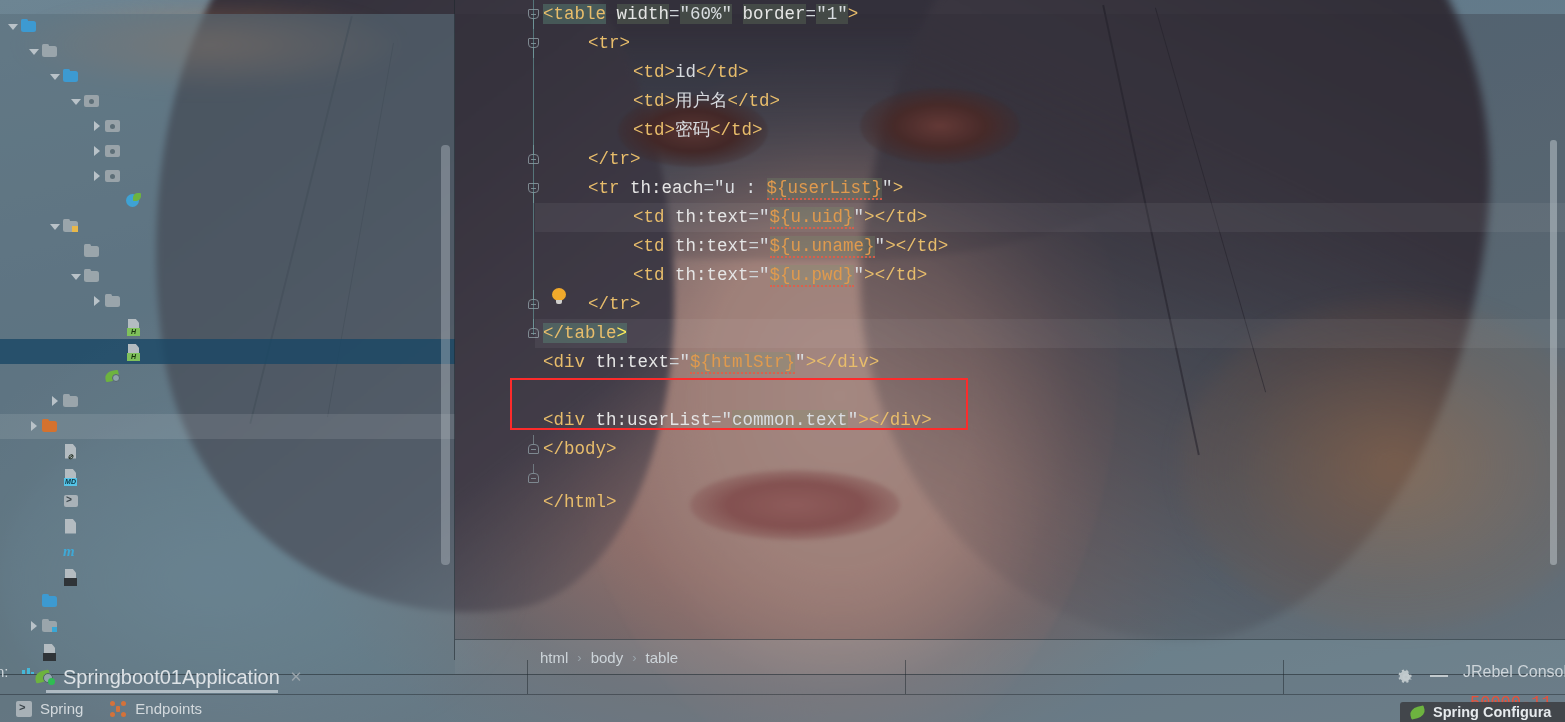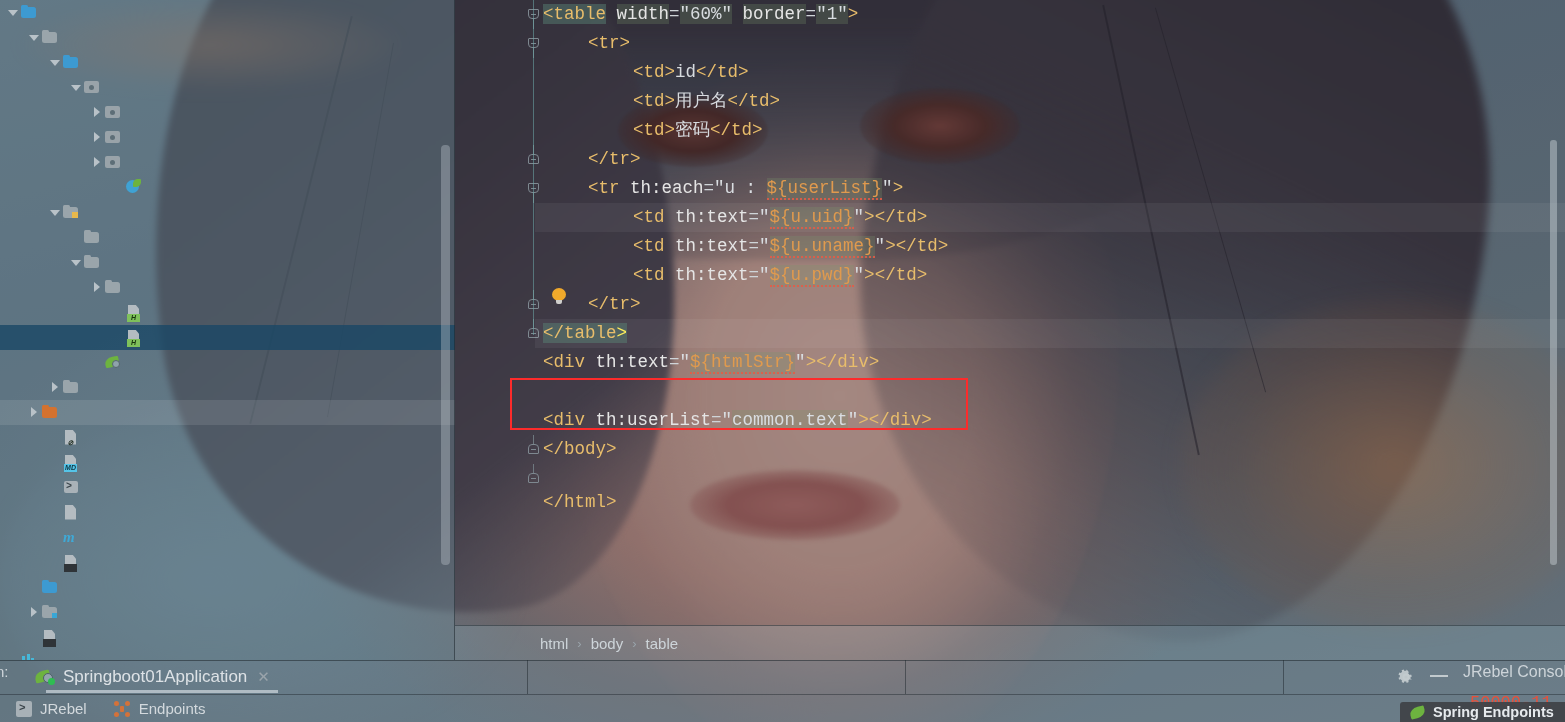--- a/index.html
+++ b/index.html
@@ -36,21 +36,21 @@
      background:radial-gradient(ellipse at 50% 50%, #b8716b 0%, #a8615c 45%, rgba(168,97,92,0.1) 80%, rgba(0,0,0,0) 100%);filter:blur(2px);}
   .glow-or{left:1180px;top:300px;width:430px;height:330px;border-radius:50%;
      background:radial-gradient(ellipse at 50% 50%, rgba(212,140,82,0.55) 0%, rgba(190,120,70,0.18) 55%, rgba(0,0,0,0) 100%);filter:blur(10px);}
   .glow-or2{left:20px;top:0px;width:380px;height:90px;border-radius:50%;
      background:radial-gradient(ellipse at 50% 50%, rgba(208,130,80,0.45) 0%, rgba(0,0,0,0) 75%);filter:blur(8px);}
   .glow-bl{left:0px;top:400px;width:520px;height:360px;border-radius:50%;
      background:radial-gradient(ellipse at 40% 50%, rgba(132,170,188,0.55) 0%, rgba(0,0,0,0) 72%);filter:blur(10px);}
   .strand{position:absolute;background:rgba(30,28,36,0.55);filter:blur(0.6px);}
 
   
-  .pane{position:absolute;z-index:5;}
+  .pane{position:absolute;z-index:5;margin-top:14px;}
 
   
   #project-pane{left:0;top:0;width:455px;height:660px;background:rgba(92,112,124,0.58);}
   #project-tree{position:absolute;left:0;top:0;width:455px;height:660px;overflow:hidden;
     font-size:14.5px;color:#d6dbdf;}
   .trow{position:relative;height:25px;line-height:25px;white-space:nowrap;display:flex;align-items:center;}
   .trow.sel{background:rgba(24,70,101,0.78);}
   .trow.hov{background:rgba(255,255,255,0.10);}
   .tw{display:inline-block;width:14px;height:25px;flex:0 0 14px;position:relative;}
   .tw.down::before{content:"";position:absolute;left:2px;top:10px;border-left:5px solid transparent;border-right:5px solid transparent;border-top:6px solid #b9c2c8;}
@@ -144,21 +144,21 @@
 
   
   #toolwin{left:0;top:660px;width:1565px;height:62px;background:rgba(92,110,122,0.55);
      border-top:1px solid rgba(30,38,44,0.55);}
   #run-label{position:absolute;left:-4px;top:663px;font-size:15px;color:#cdd4d9;z-index:8;}
   #run-tab{position:absolute;left:28px;top:660px;width:500px;height:34px;z-index:8;display:flex;align-items:center;}
   #run-tab .tabicon{position:relative;width:20px;height:20px;margin-left:7px;margin-right:8px;}
   #run-tab .tabicon .leaf{position:absolute;left:0;top:4px;width:15px;height:11px;border-radius:60% 10% 60% 10%;background:#6db33f;transform:rotate(-12deg);}
   #run-tab .tabicon .ring{position:absolute;left:8px;top:6px;width:10px;height:10px;border-radius:50%;background:#93a5ad;border:1px solid #4e5f68;box-sizing:border-box;}
   #run-tab .tabicon .dot{position:absolute;left:13px;top:11px;width:7px;height:7px;border-radius:50%;background:#2fbd52;}
-  #run-tab .tabtext{font-size:17px;color:#dde2e6;}
+  #run-tab .tabtext{font-size:20px;color:#dde2e6;}
   #run-tab .tabclose{margin-left:10px;font-size:15px;color:#9aa4ab;}
   #run-tab-underline{position:absolute;left:46px;top:690px;width:232px;height:3px;background:rgba(200,210,216,0.75);z-index:9;}
 
   #toolwin-sep1{position:absolute;left:527px;top:660px;width:1px;height:34px;background:rgba(30,38,44,0.5);z-index:8;}
   #toolwin-sep2{position:absolute;left:905px;top:660px;width:1px;height:34px;background:rgba(30,38,44,0.5);z-index:8;}
   #toolwin-sep3{position:absolute;left:1283px;top:660px;width:1px;height:34px;background:rgba(30,38,44,0.5);z-index:8;}
   #toolwin-row2line{position:absolute;left:0;top:694px;width:1565px;height:1px;background:rgba(30,38,44,0.45);z-index:8;}
 
   #subtabs{position:absolute;left:16px;top:695px;height:27px;display:flex;align-items:center;z-index:8;}
   .subtab{display:flex;align-items:center;margin-right:26px;}
@@ -500,21 +500,21 @@
 <div id="run-tab-underline"></div>
 
 <div id="toolwin-sep1"></div>
 <div id="toolwin-sep2"></div>
 <div id="toolwin-sep3"></div>
 <div id="toolwin-row2line"></div>
 
 <div id="subtabs">
   <div class="subtab">
     <span class="ic-console"></span>
-    <span class="stxt">JRebel</span>
+    <span class="stxt">Spring</span>
   </div>
   <div class="subtab">
     <span class="ic-endpoints">
       <i class="a"></i>
       <i class="b"></i>
       <i class="c"></i>
       <i class="d"></i>
       <em></em>
     </span>
     <span class="stxt">Endpoints</span>
@@ -524,14 +524,14 @@
 <svg id="gear-icon" viewBox="0 0 20 20">
   <path fill="#c2cace" d="M10 6.6a3.4 3.4 0 100 6.8 3.4 3.4 0 000-6.8zm0 5a1.6 1.6 0 110-3.2 1.6 1.6 0 010 3.2z"></path>
   <path fill="#c2cace" d="M17.3 11.6l-1.5-.5a5.9 5.9 0 000-2.2l1.5-.5-.9-2.3-1.5.6a6 6 0 00-1.6-1.6l.6-1.5L11.6.7l-.5 1.5a5.9 5.9 0 00-2.2 0L8.4.7 6.1 1.6l.6 1.5a6 6 0 00-1.6 1.6l-1.5-.6-.9 2.3 1.5.5a5.9 5.9 0 000 2.2l-1.5.5.9 2.3 1.5-.6a6 6 0 001.6 1.6l-.6 1.5 2.3.9.5-1.5a5.9 5.9 0 002.2 0l.5 1.5 2.3-.9-.6-1.5a6 6 0 001.6-1.6l1.5.6z" transform="translate(0,1.8) scale(0.92)" opacity="0.95"></path>
 </svg>
 <div id="minimize-icon"></div>
 <div id="jrebel-label">JRebel Consol</div>
 <div id="jrebel-red">50000-11</div>
 
 <div id="spring-popup">
   <span class="pleaf"></span>
-  <span class="ptxt">Spring Endpoints</span>
+  <span class="ptxt">Spring Configura</span>
 </div>
 
 </body></html>

